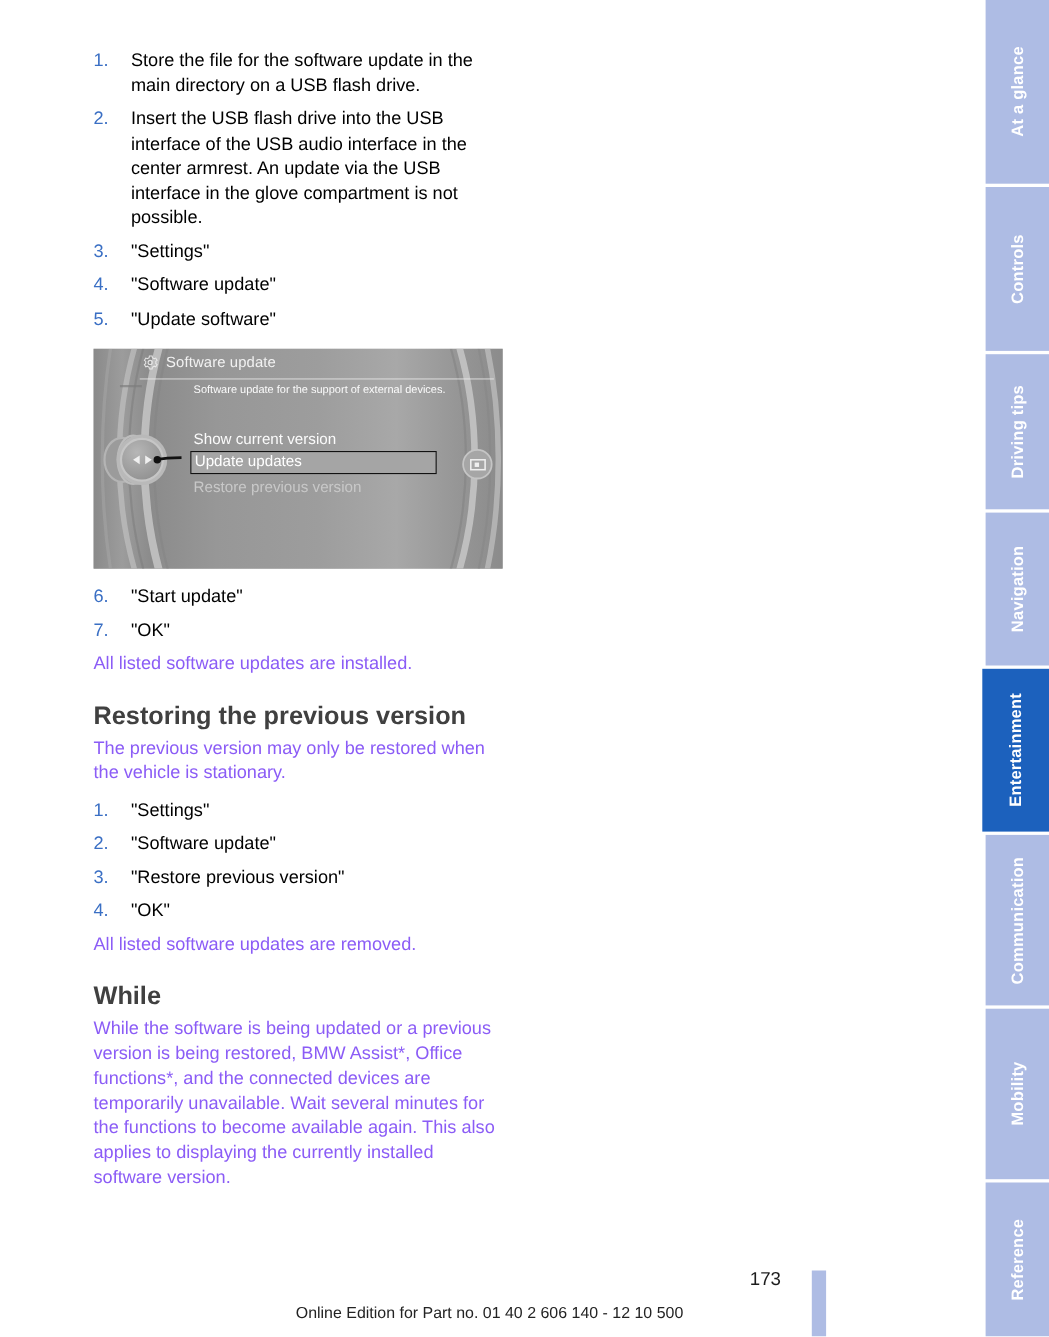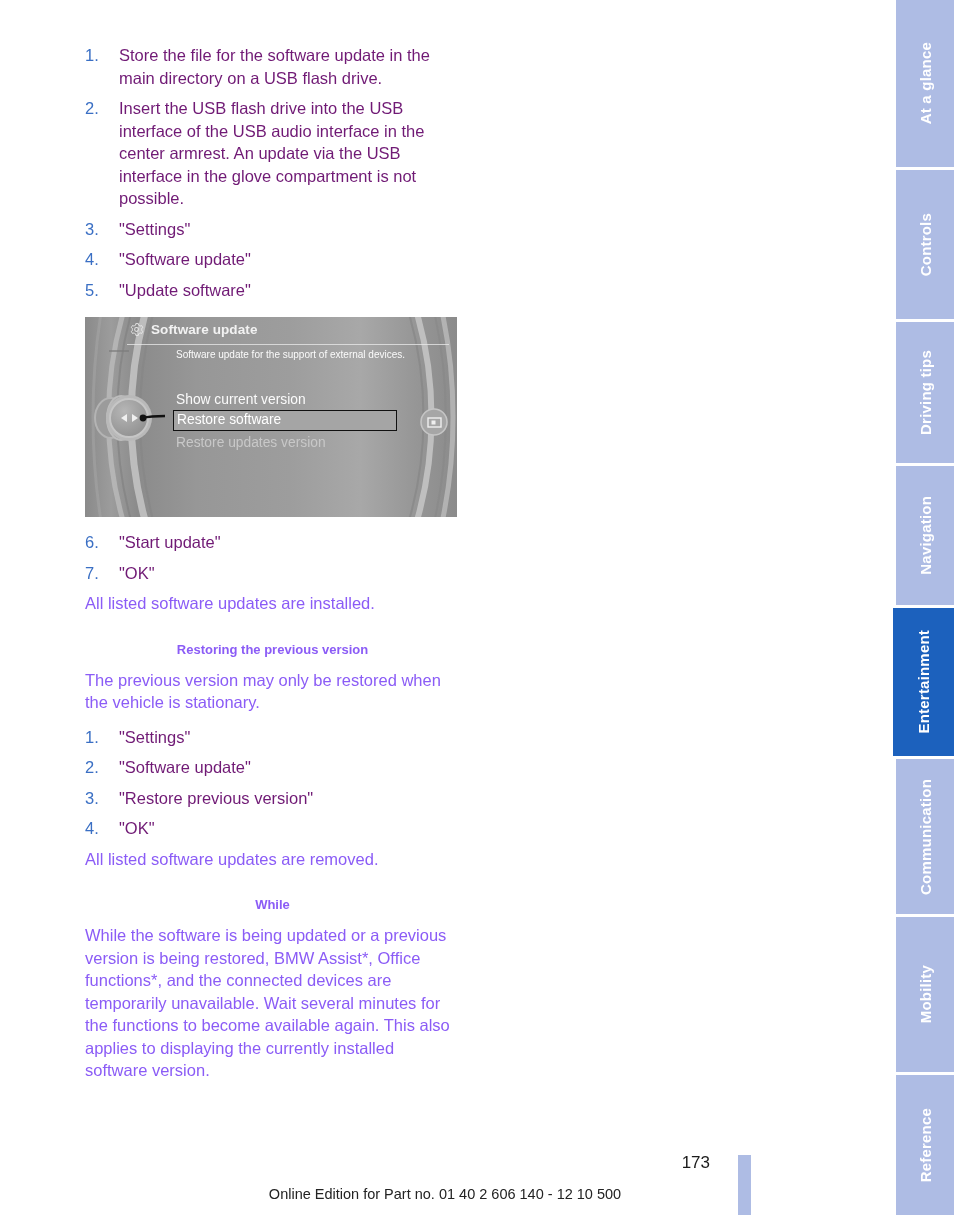--- a/index.html
+++ b/index.html
@@ -40,39 +40,38 @@
     color: #3a6fc4;
     font-size: 16.5px;
     line-height: 22.5px;
     width: 34px;
     flex: 0 0 34px;
     text-align: left;
   }
   .olist li .txt {
     font-size: 16.5px;
     line-height: 22.5px;
-    color: #701a75;
+    color: #000000;
     flex: 1 1 auto;
   }
 
   p.body {
     margin: 0 0 0 0;
     font-size: 16.5px;
     line-height: 22.5px;
     color: #8b5cf6;
   }
   p.body + p.body { margin-top: 22px; }
 
   h2.section {
-    font-size: 13px;
+    font-size: 23px;
     line-height: 22px;
     font-weight: bold;
-    color: #8b5cf6;
+    color: #404040;
     margin: 0;
-    text-align: center;
   }
 
   
   .sp-8 { height: 8px; }
   .sp-12 { height: 12px; }
   .sp-24 { height: 24px; }
 
   
   .figure {
     position: relative;
@@ -96,21 +95,20 @@
   }
   .fig-header .gear {
     width: 15px; height: 15px;
     display: block;
     opacity: .9;
   }
   .fig-header .htitle {
     color: #f2f2f2;
     font-size: 13.5px;
     letter-spacing: .1px;
-    font-weight: bold;
   }
   .fig-rule {
     position: absolute;
     left: 42px; top: 27px;
     width: 322px; height: 1px;
     background: rgba(235,235,235,.75);
   }
   .fig-desc {
     position: absolute;
     left: 91px; top: 30px;
@@ -281,22 +279,22 @@
           <path d="M20.3 12a8.3 8.3 0 0 0-.14-1.5l2-1.5-2-3.4-2.35.95a8.3 8.3 0 0 0-2.6-1.5L14.9 2.5h-4l-.32 2.55a8.3 8.3 0 0 0-2.6 1.5L5.64 5.6l-2 3.4 2 1.5A8.3 8.3 0 0 0 5.5 12c0 .5.05 1 .14 1.5l-2 1.5 2 3.4 2.35-.95a8.3 8.3 0 0 0 2.6 1.5l.32 2.55h4l.32-2.55a8.3 8.3 0 0 0 2.6-1.5l2.34.95 2-3.4-2-1.5c.09-.5.13-1 .13-1.5z" fill="none" stroke="#ededed" stroke-width="1.5"></path>
         </svg>
         <span class="htitle">Software update</span>
       </div>
 
       <div class="fig-rule"></div>
 
       <div class="fig-desc">Software update for the support of external devices.</div>
 
       <div class="fig-item" style="top:75px;">Show current version</div>
-      <div class="fig-item sel" style="top:93px;">Restore software</div>
-      <div class="fig-item dim" style="top:118px;">Restore updates version</div>
+      <div class="fig-item sel" style="top:93px;">Update updates</div>
+      <div class="fig-item dim" style="top:118px;">Restore previous version</div>
     </div>
 
     <ol class="olist">
       <li>
         <span class="num">6.</span>
         <span class="txt">"Start update"</span>
       </li>
       <li>
         <span class="num">7.</span>
         <span class="txt">"OK"</span>

